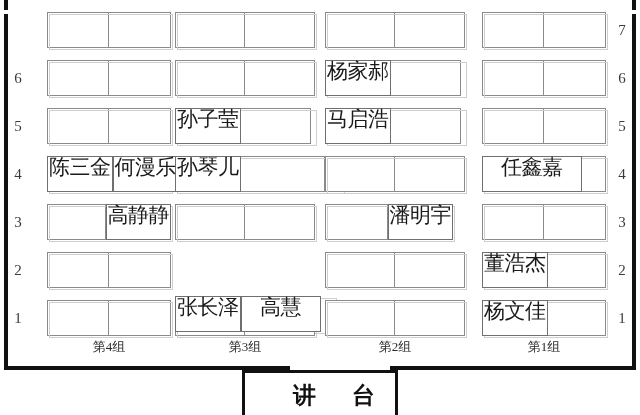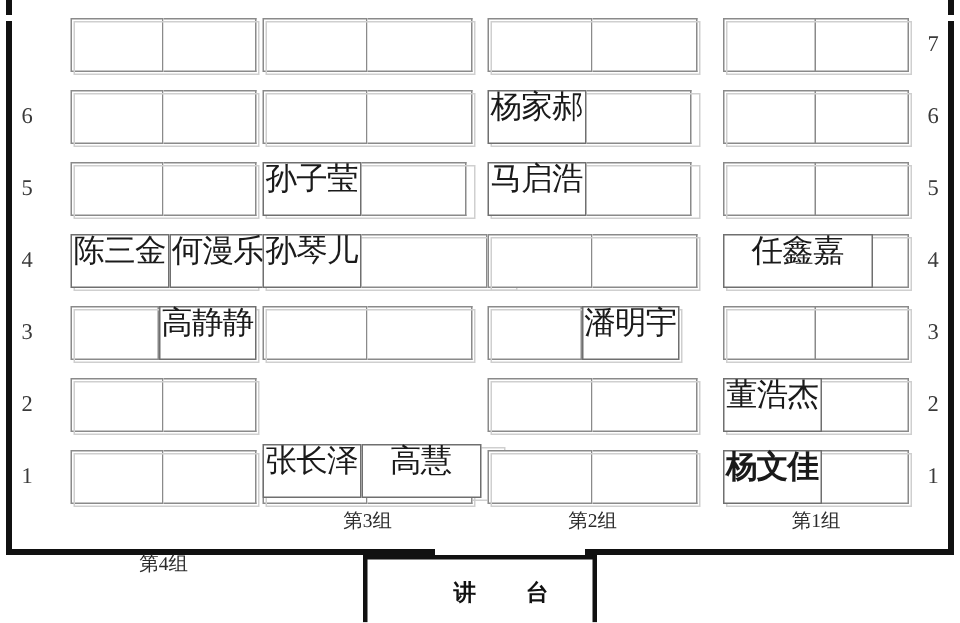--- a/index.html
+++ b/index.html
@@ -43,21 +43,21 @@
     background: #ffffff;
   }
   .podium-label {
     position: absolute;
     left: 242px;
     top: 378px;
     width: 184px;
     height: 34px;
     line-height: 34px;
     text-align: center;
-    font-size: 15px;
+    font-size: 23px;
     font-weight: bold;
     letter-spacing: 14px;
     text-indent: 14px;
     color: #111111;
     font-family: "DejaVu Sans", "Liberation Sans", sans-serif;
   }
   
   .podium-riser {
     position: absolute;
     background: #111111;
@@ -390,29 +390,29 @@
         </div>
       </div>
       <div class="desk" style="left: 325px; top: 300px; width: 140px;">
         <div class="seat">
           <span class="nm"></span>
         </div>
         <div class="seat">
           <span class="nm"></span>
         </div>
       </div>
-      <div class="desk" style="left: 482px; top: 300px; width: 124px; font-weight: bold;">
+      <div class="desk" style="left: 482px; top: 300px; width: 124px;">
         <div class="seat filled" style="flex: 0 0 auto; width: auto; padding: 0px 1px;">
           <span class="nm">杨文佳</span>
         </div>
         <div class="seat">
           <span class="nm"></span>
         </div>
       </div>
-      <div class="grouplabel" style="left: 47px; width: 124px; margin-top: 29px;">第4组</div>
+      <div class="grouplabel" style="left: 47px; width: 124px;">第4组</div>
       <div class="grouplabel" style="left: 175px; width: 140px;">第3组</div>
       <div class="grouplabel" style="left: 325px; width: 140px; text-align: center;">第2组</div>
       <div class="grouplabel" style="left: 482px; width: 124px;">第1组</div>
     </div>
 
   <div class="podium"></div>
   <div class="podium-label">讲 台</div>
 
 </div>
 

